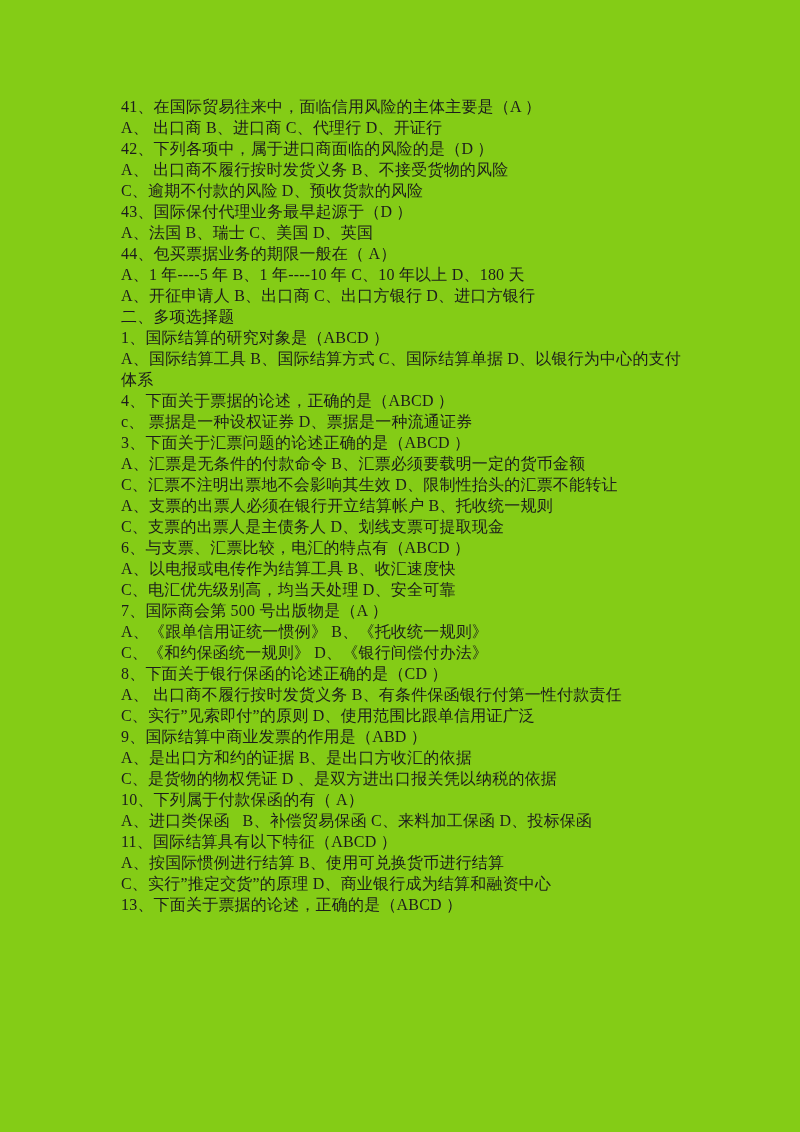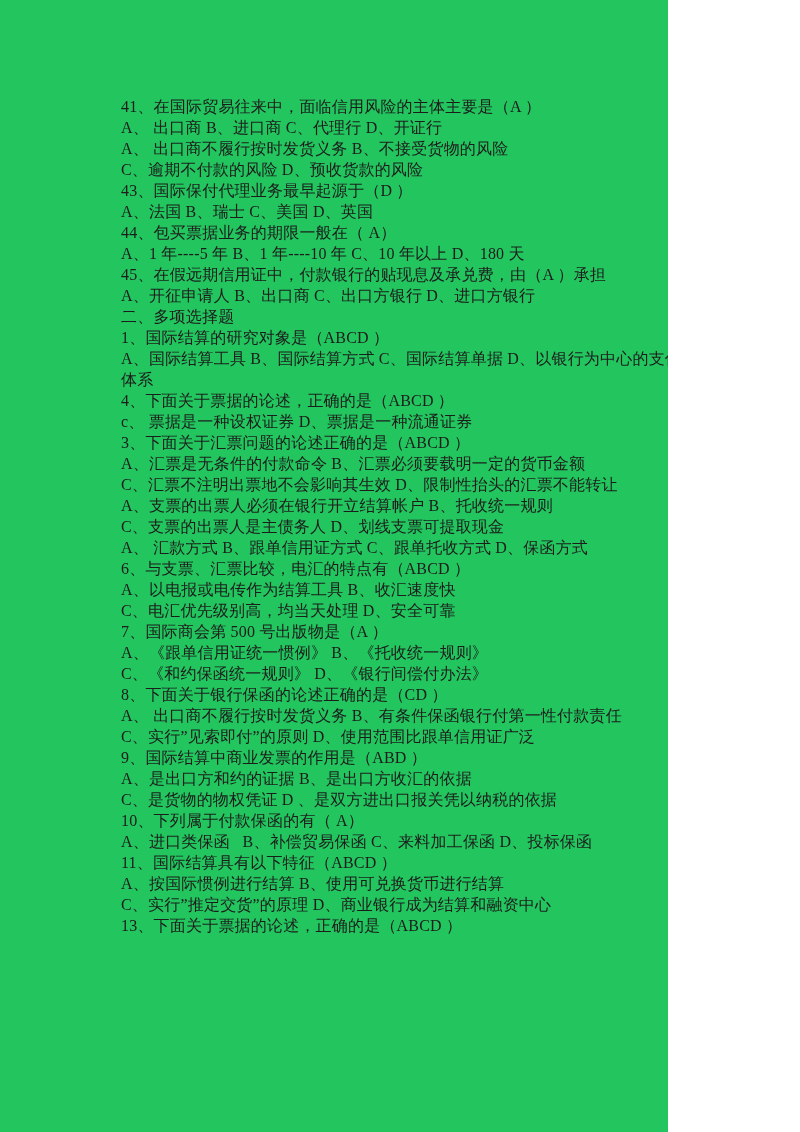--- a/index.html
+++ b/index.html
@@ -3,23 +3,23 @@
 <meta charset="utf-8">
 <style>
   html, body {
     margin: 0;
     padding: 0;
     background: #ffffff;
   }
   .page {
     position: relative;
     box-sizing: border-box;
-    width: 668px;
+    width: 800px;
     height: 1132px;
-    background: #22c55e;
+    background: #84cc16;
     overflow: hidden;
   }
   .doc-text {
     position: absolute;
     top: 96px;
     left: 121px;
     width: 572px;
     color: #1c1c1c;
     font-family: "Liberation Serif", "DejaVu Serif", serif;
     font-size: 16px;
@@ -30,40 +30,39 @@
     letter-spacing: 0.2px;
   }
 </style>
 </head>
 <body>
 
 <div class="page">
   <div class="doc-text" id="doc-text">
       <div class="line">41、在国际贸易往来中，面临信用风险的主体主要是（A ）</div>
       <div class="line">A、 出口商 B、进口商 C、代理行 D、开证行</div>
+      <div class="line">42、下列各项中，属于进口商面临的风险的是（D ）</div>
       <div class="line">A、 出口商不履行按时发货义务 B、不接受货物的风险</div>
       <div class="line">C、逾期不付款的风险 D、预收货款的风险</div>
       <div class="line">43、国际保付代理业务最早起源于（D ）</div>
       <div class="line">A、法国 B、瑞士 C、美国 D、英国</div>
       <div class="line">44、包买票据业务的期限一般在（ A）</div>
       <div class="line">A、1 年----5 年 B、1 年----10 年 C、10 年以上 D、180 天</div>
-      <div class="line">45、在假远期信用证中，付款银行的贴现息及承兑费，由（A ）承担</div>
       <div class="line">A、开征申请人 B、出口商 C、出口方银行 D、进口方银行</div>
       <div class="line">二、多项选择题</div>
       <div class="line">1、国际结算的研究对象是（ABCD ）</div>
       <div class="line">A、国际结算工具 B、国际结算方式 C、国际结算单据 D、以银行为中心的支付</div>
       <div class="line">体系</div>
       <div class="line">4、下面关于票据的论述，正确的是（ABCD ）</div>
       <div class="line">c、 票据是一种设权证券 D、票据是一种流通证券</div>
       <div class="line">3、下面关于汇票问题的论述正确的是（ABCD ）</div>
       <div class="line">A、汇票是无条件的付款命令 B、汇票必须要载明一定的货币金额</div>
       <div class="line">C、汇票不注明出票地不会影响其生效 D、限制性抬头的汇票不能转让</div>
       <div class="line">A、支票的出票人必须在银行开立结算帐户 B、托收统一规则</div>
       <div class="line">C、支票的出票人是主债务人 D、划线支票可提取现金</div>
-      <div class="line">A、 汇款方式 B、跟单信用证方式 C、跟单托收方式 D、保函方式</div>
       <div class="line">6、与支票、汇票比较，电汇的特点有（ABCD ）</div>
       <div class="line">A、以电报或电传作为结算工具 B、收汇速度快</div>
       <div class="line">C、电汇优先级别高，均当天处理 D、安全可靠</div>
       <div class="line">7、国际商会第 500 号出版物是（A ）</div>
       <div class="line">A、《跟单信用证统一惯例》 B、《托收统一规则》</div>
       <div class="line">C、《和约保函统一规则》 D、《银行间偿付办法》</div>
       <div class="line">8、下面关于银行保函的论述正确的是（CD ）</div>
       <div class="line">A、 出口商不履行按时发货义务 B、有条件保函银行付第一性付款责任</div>
       <div class="line">C、实行”见索即付”的原则 D、使用范围比跟单信用证广泛</div>
       <div class="line">9、国际结算中商业发票的作用是（ABD ）</div>

